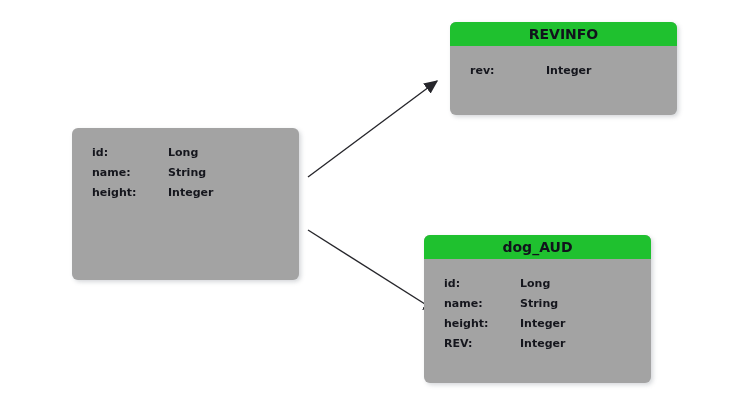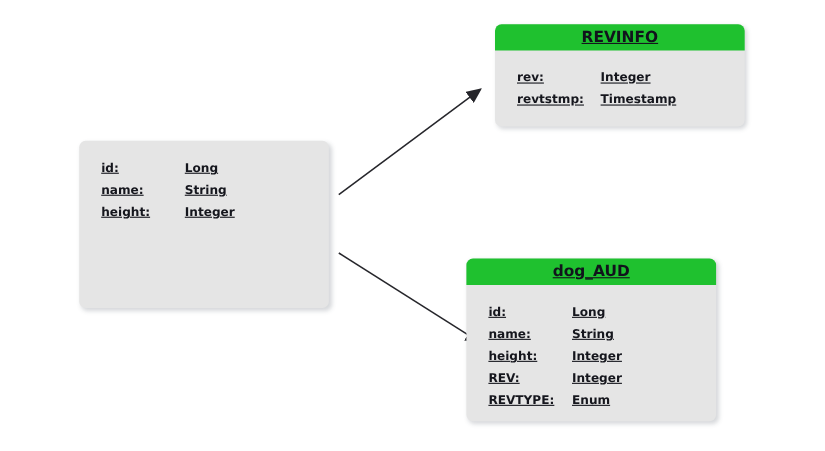--- a/index.html
+++ b/index.html
@@ -10,25 +10,24 @@
     font-family:"DejaVu Sans","Liberation Sans",sans-serif;
     overflow:hidden;
   }
   .arrow-layer{
     position:absolute;left:0;top:0;width:750px;height:410px;
     pointer-events:none;
   }
   .entity{
     position:absolute;
     width:227px;
-    background:#e5e5e5;
+    background:#a3a3a3;
     border-radius:6px;
     box-shadow:2px 2px 4px rgba(90,100,110,0.25);
     color:#15161d;
-    text-decoration:underline;
   }
   .entity-header{
     height:24px;
     background:#1fc12f;
     border-radius:6px 6px 0 0;
     display:flex;align-items:center;justify-content:center;
     font-size:14px;font-weight:700;color:#11131c;
   }
   .entity-body{
     padding:15px 10px 0 20px;
@@ -79,24 +78,20 @@
 
   <div class="entity" id="entity-revinfo">
     <div class="entity-header">
       <span>REVINFO</span>
     </div>
     <div class="entity-body">
       <div class="field-row">
         <span class="field-label">rev:</span>
         <span class="field-type">Integer</span>
       </div>
-      <div class="field-row">
-        <span class="field-label">revtstmp:</span>
-        <span class="field-type">Timestamp</span>
-      </div>
     </div>
   </div>
 
   <div class="entity" id="entity-dogaud">
     <div class="entity-header">
       <span>dog_AUD</span>
     </div>
     <div class="entity-body">
       <div class="field-row">
         <span class="field-label">id:</span>
@@ -107,20 +102,16 @@
         <span class="field-type">String</span>
       </div>
       <div class="field-row">
         <span class="field-label">height:</span>
         <span class="field-type">Integer</span>
       </div>
       <div class="field-row">
         <span class="field-label">REV:</span>
         <span class="field-type">Integer</span>
       </div>
-      <div class="field-row">
-        <span class="field-label">REVTYPE:</span>
-        <span class="field-type">Enum</span>
-      </div>
     </div>
   </div>
 
 </div>
 
 </body></html>

